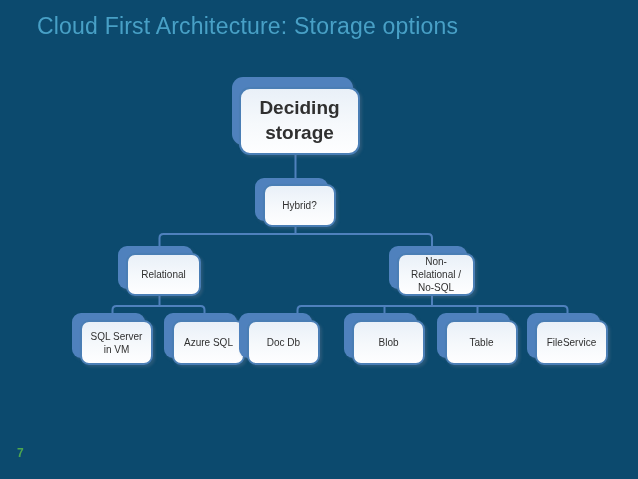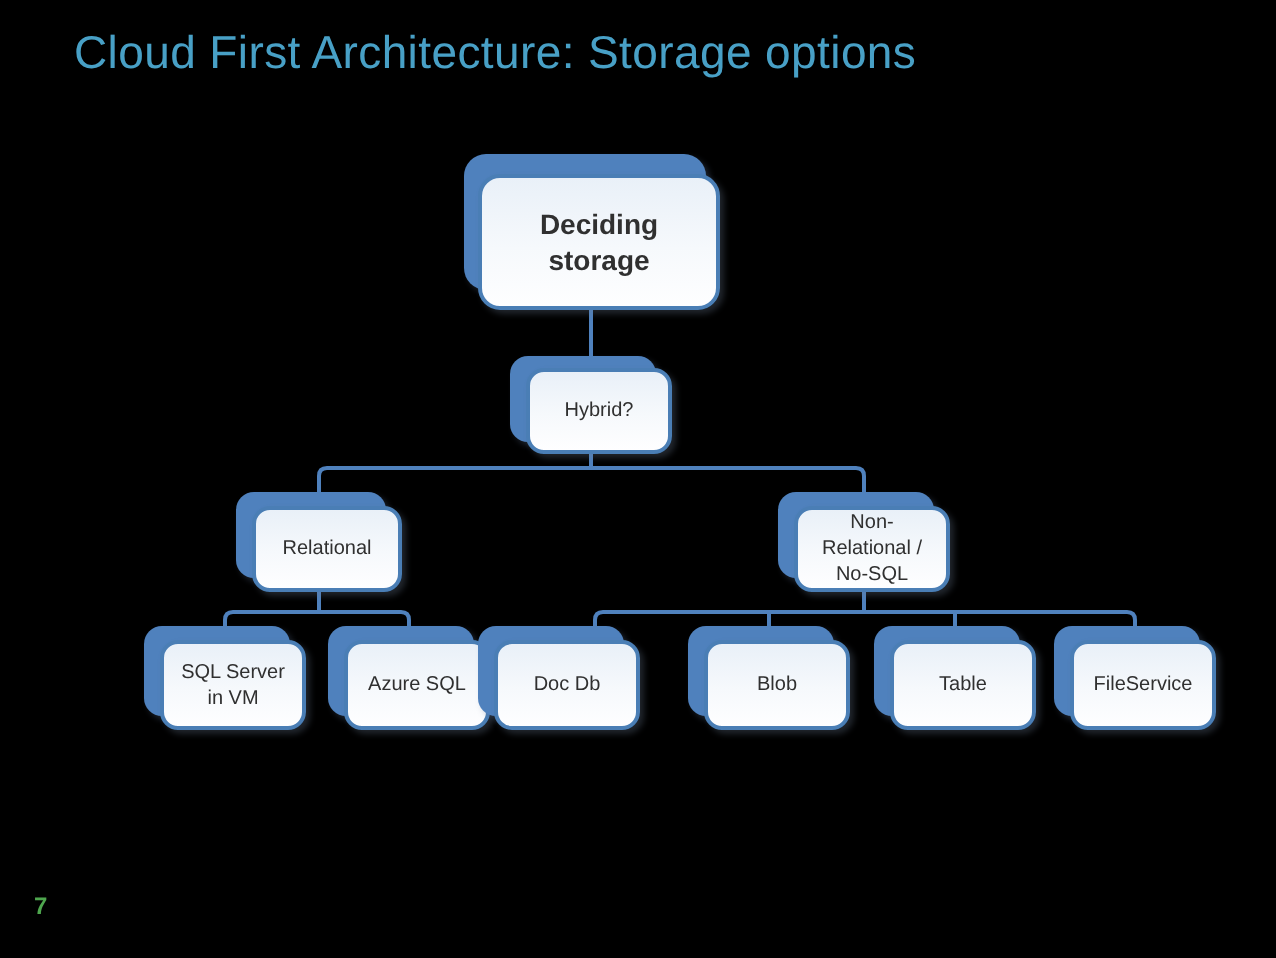--- a/index.html
+++ b/index.html
@@ -1,20 +1,20 @@
 <!DOCTYPE html>
 <html style="--title-text: #48A0C6; --accent-blue: #4F81BD; --box-border: #4A7EB5; --box-fill-top: #E9F0F8; --box-fill-bottom: #FEFEFF; --node-text: #303030; --connector: #4F81BD; --page-number-green: #4EA64E;"><head>
 <meta charset="utf-8">
 <style>
   html, body { margin: 0; padding: 0; background: #ffffff; }
   .slide {
     position: relative;
     width: 638px;
     height: 479px;
-    background: #000000;
+    background: #0c4a6e;
     overflow: hidden;
     font-family: "Liberation Sans", sans-serif;
   }
   .slide-title {
     position: absolute;
     left: 37px;
     top: 13px;
     font-size: 23px;
     font-weight: 400;
     letter-spacing: 0.2px;
@@ -50,21 +50,21 @@
     align-items: center;
     justify-content: center;
     text-align: center;
     color: var(--node-text, #303030);
     line-height: 1.3;
   }
   
   .node-root { left: 232px; top: 77px; width: 128px; height: 78px; }
   .node-root .accent { width: 121px; height: 68px; border-radius: 11px; }
   .node-root .body  { left: 7px; top: 10px; width: 121px; height: 68px;
-                      border-radius: 11px; font-size: 14px; font-weight: 700; padding: 2px 16px; }
+                      border-radius: 11px; font-size: 19px; font-weight: 700; padding: 2px 16px; }
   
   .node-mid .accent { width: var(--w); height: var(--h); }
   .node-mid .body  { left: 8px; top: var(--oy); width: var(--w); height: var(--h);
                      font-size: 10px; padding: 2px 4px; }
   .node-hybrid      { left: 255px; top: 178px; width: 81px; height: 49px; border-radius: 10px; --w: 73px; --h: 43px; --oy: 6px; }
   .node-relational  { left: 118px; top: 246px; width: 90px; height: 50px; --w: 75px; --h: 43px; --oy: 7px; }
   .node-nonrel      { left: 389px; top: 246px; width: 86px; height: 66px; --w: 78px; --h: 43px; --oy: 7px; }
   
   .node-leaf { top: 313px; width: 81px; height: 52px; }
   .node-leaf .accent { width: 73px; height: 45px; }

